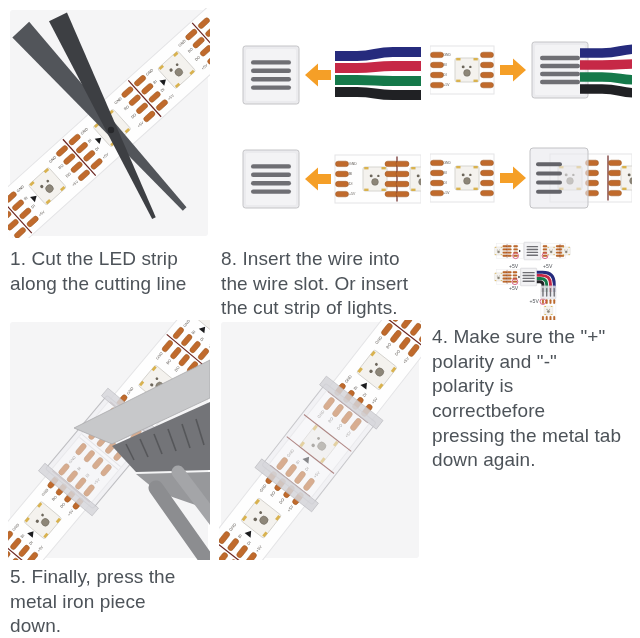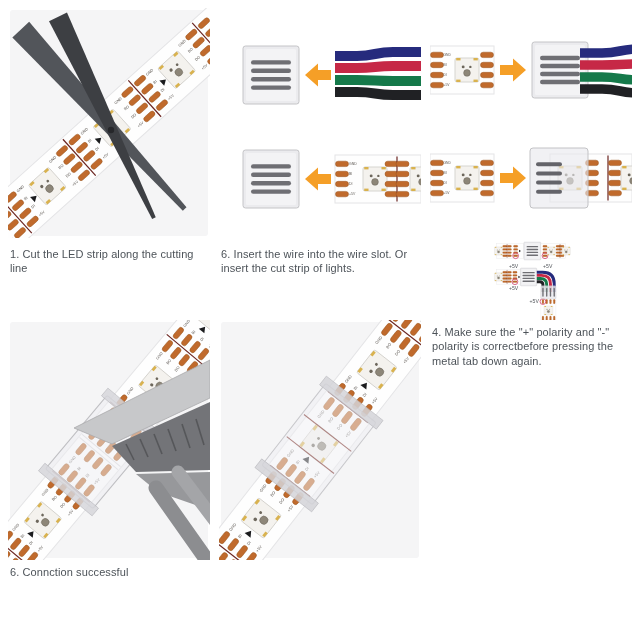--- a/index.html
+++ b/index.html
@@ -5,21 +5,21 @@
   html,body{margin:0;padding:0;background:#ffffff;}
   .sheet{
     position:relative;width:640px;height:638px;background:#ffffff;overflow:hidden;
     display:grid;grid-template-columns:202px 202px 202px;grid-template-rows:230px 82px 240px auto;
     column-gap:9px;padding:8px 0 0 8px;box-sizing:border-box;
     font-family:"Liberation Sans", sans-serif;
   }
   .fig{position:relative;}
   .fig svg{display:block;width:100%;height:100%;}
   .caption{
-    font-size:11px;line-height:1.3;color:#4d5359;
+    font-size:19px;line-height:1.3;color:#4d5359;
     padding:9px 10px 0 2px;letter-spacing:.1px;
   }
   .caption.r2{padding-top:5px;}
 </style>
 </head>
 <body>
 
 <div class="sheet">
   <div class="fig">
       <svg id="fig1" viewBox="0 0 202 230">
@@ -318,21 +318,21 @@
             <rect x="106" y="154.14" width="26" height="4" rx="2" fill="#64646a"></rect>
             <rect x="106" y="163.38" width="26" height="4" rx="2" fill="#64646a"></rect>
             <rect x="106" y="172.62" width="26" height="4" rx="2" fill="#64646a"></rect>
             <rect x="106" y="181.86" width="26" height="4" rx="2" fill="#64646a"></rect>
           </g>
         </g>
       </svg>
     </div>
 
   <div class="caption">1. Cut the LED strip along the cutting line</div>
-  <div class="caption">6. Insert the wire into the wire slot. Or insert the cut strip of lights.</div>
+  <div class="caption">8. Insert the wire into the wire slot. Or insert the cut strip of lights.</div>
 
   <div class="fig">
       <svg id="fig4" viewBox="0 0 202 240">
         <g>
           <g>
             <rect x="0" y="16" width="78" height="44" fill="#fefefe" stroke="#e4e4e6" stroke-width="1"></rect>
             <rect x="-6" y="26" width="24" height="24" rx="2" fill="#f4f2ee" stroke="#d3d1cc" stroke-width="0.9"></rect>
             <rect x="-4.800000000000001" y="26" width="4.32" height="2.4000000000000004" fill="#d9b24e"></rect>
             <rect x="12.48" y="26" width="4.32" height="2.4000000000000004" fill="#d9b24e"></rect>
             <rect x="-4.800000000000001" y="47.6" width="4.32" height="2.4000000000000004" fill="#d9b24e"></rect>
@@ -732,14 +732,14 @@
             <rect x="-58" y="-36" width="11" height="72" fill="rgba(212,212,216,0.85)" stroke="#b9b9bd" stroke-width="0.6"></rect>
             <rect x="47" y="-36" width="11" height="72" fill="rgba(212,212,216,0.85)" stroke="#b9b9bd" stroke-width="0.6"></rect>
             <line x1="-14" y1="-30" x2="-14" y2="30" stroke="rgba(130,60,55,0.6)" stroke-width="1"></line>
             <line x1="14" y1="-30" x2="14" y2="30" stroke="rgba(130,60,55,0.6)" stroke-width="1"></line>
           </g>
         </g>
       </svg>
     </div>
 
   <div class="caption r2">4. Make sure the "+" polarity and "-" polarity is correctbefore pressing the metal tab down again.</div>
-  <div class="caption r2">6. Connction successful</div>
+  <div class="caption r2">5. Finally, press the metal iron piece down.</div>
 </div>
 
 </body></html>

